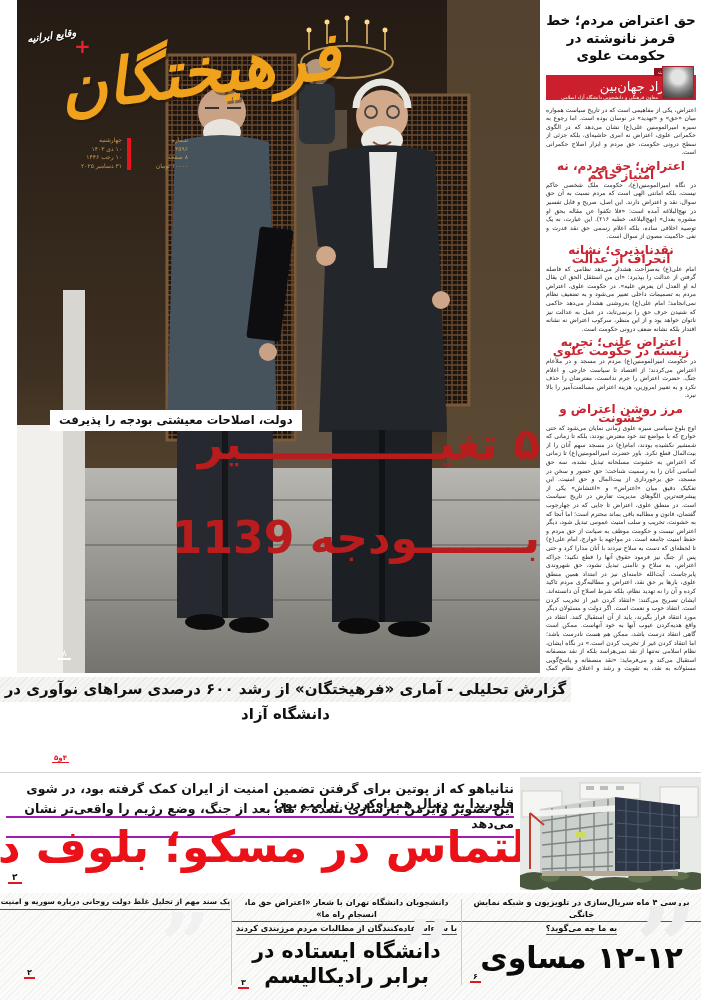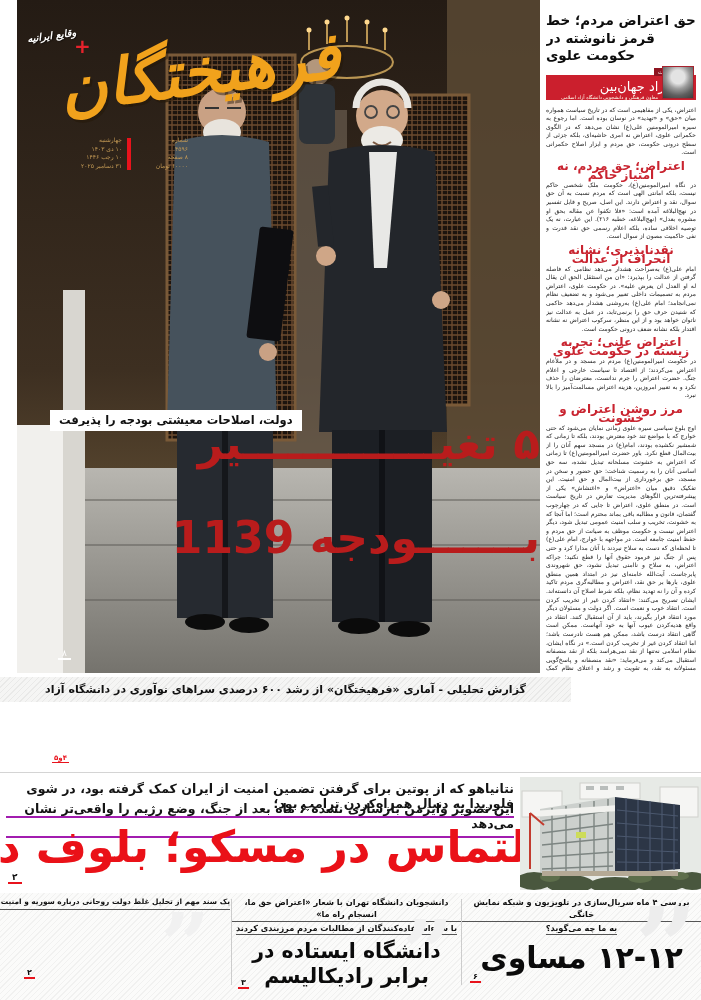--- a/index.html
+++ b/index.html
@@ -27,37 +27,37 @@
   
   .caption-box{left:50px;top:410px;background:#fff;color:#101010;font-size:11.5px;
         font-weight:bold;padding:3px 9px 4px;}
   .red-big{left:6px;width:534px;color:#b91c1c;font-weight:bold;text-align:right;
         line-height:92px;font-size:44px;white-space:nowrap;}
   .rb1{top:398px;} .rb2{top:492px;}
   .photo-ref{left:58px;top:648px;color:#fff;font-size:9px;border-bottom:2px solid #fff;padding:0 4px;}
 
   
   .op-col{left:546px;top:12px;width:150px;height:661px;overflow:hidden;}
-  .op-headline{font-size:13.5px;line-height:17.5px;font-weight:bold;color:#0d0d0d;text-align:left;}
+  .op-headline{font-size:13.5px;line-height:17.5px;font-weight:bold;color:#0d0d0d;text-align:center;}
   .author-strip{position:relative;background:#cb1f2d;height:25px;margin-top:10px;}
   .author-tag{position:absolute;left:108px;top:-7px;background:#8e1420;color:#fff;
         font-size:5.5px;padding:1px 4px;}
   .author-photo{position:absolute;right:2px;top:-9px;width:32px;height:33px;
         background:radial-gradient(circle at 50% 32%,#e3e3e3 0 26%,#9c9c9c 46%,#5f5f5f 72%,#3c3c3c 100%);
         border:1px solid #a8222e;}
   .author-name{color:#fff;font-size:13px;font-weight:normal;text-align:right;padding:4px 18px 0 2px;}
   .author-role{color:#ffe;font-size:4.8px;text-align:right;padding:1px 38px 0 2px;}
   .op-body{margin-top:6px;font-size:6.1px;line-height:8.6px;text-align:justify;color:#1c1c1c;}
   .subhead{color:#c92430;font-size:12px;font-weight:bold;margin:5px 0 1.5px;text-align:center;}
   .subhead:empty{display:none;margin:0;}
 
   
   .kicker-strip{left:0;top:677px;width:571px;height:25px;
         background:repeating-linear-gradient(135deg,#f5f5f4 0 3px,#e9e9e8 3px 4px);
-        text-align:center;font-size:11px;font-weight:bold;color:#111;line-height:25px;}
+        text-align:center;font-size:15px;font-weight:bold;color:#111;line-height:25px;}
   .inno-headline{left:0;top:701px;width:701px;text-align:center;font-size:40px;font-weight:bold;
         color:#0b0b0b;letter-spacing:-1px;line-height:52px;}
   .inno-ref{left:52px;top:754px;color:#e8131c;font-size:7px;font-weight:bold;
         border-bottom:1.5px solid #e8131c;padding:0 2px;text-align:center;}
   .hline{left:0;top:772px;width:701px;height:1px;background:#d4d4d4;}
 
   
   .florida-kickers{left:6px;top:781px;width:508px;text-align:right;font-size:12.5px;
         font-weight:bold;color:#141414;}
   .florida-kickers .kline{height:20px;}

